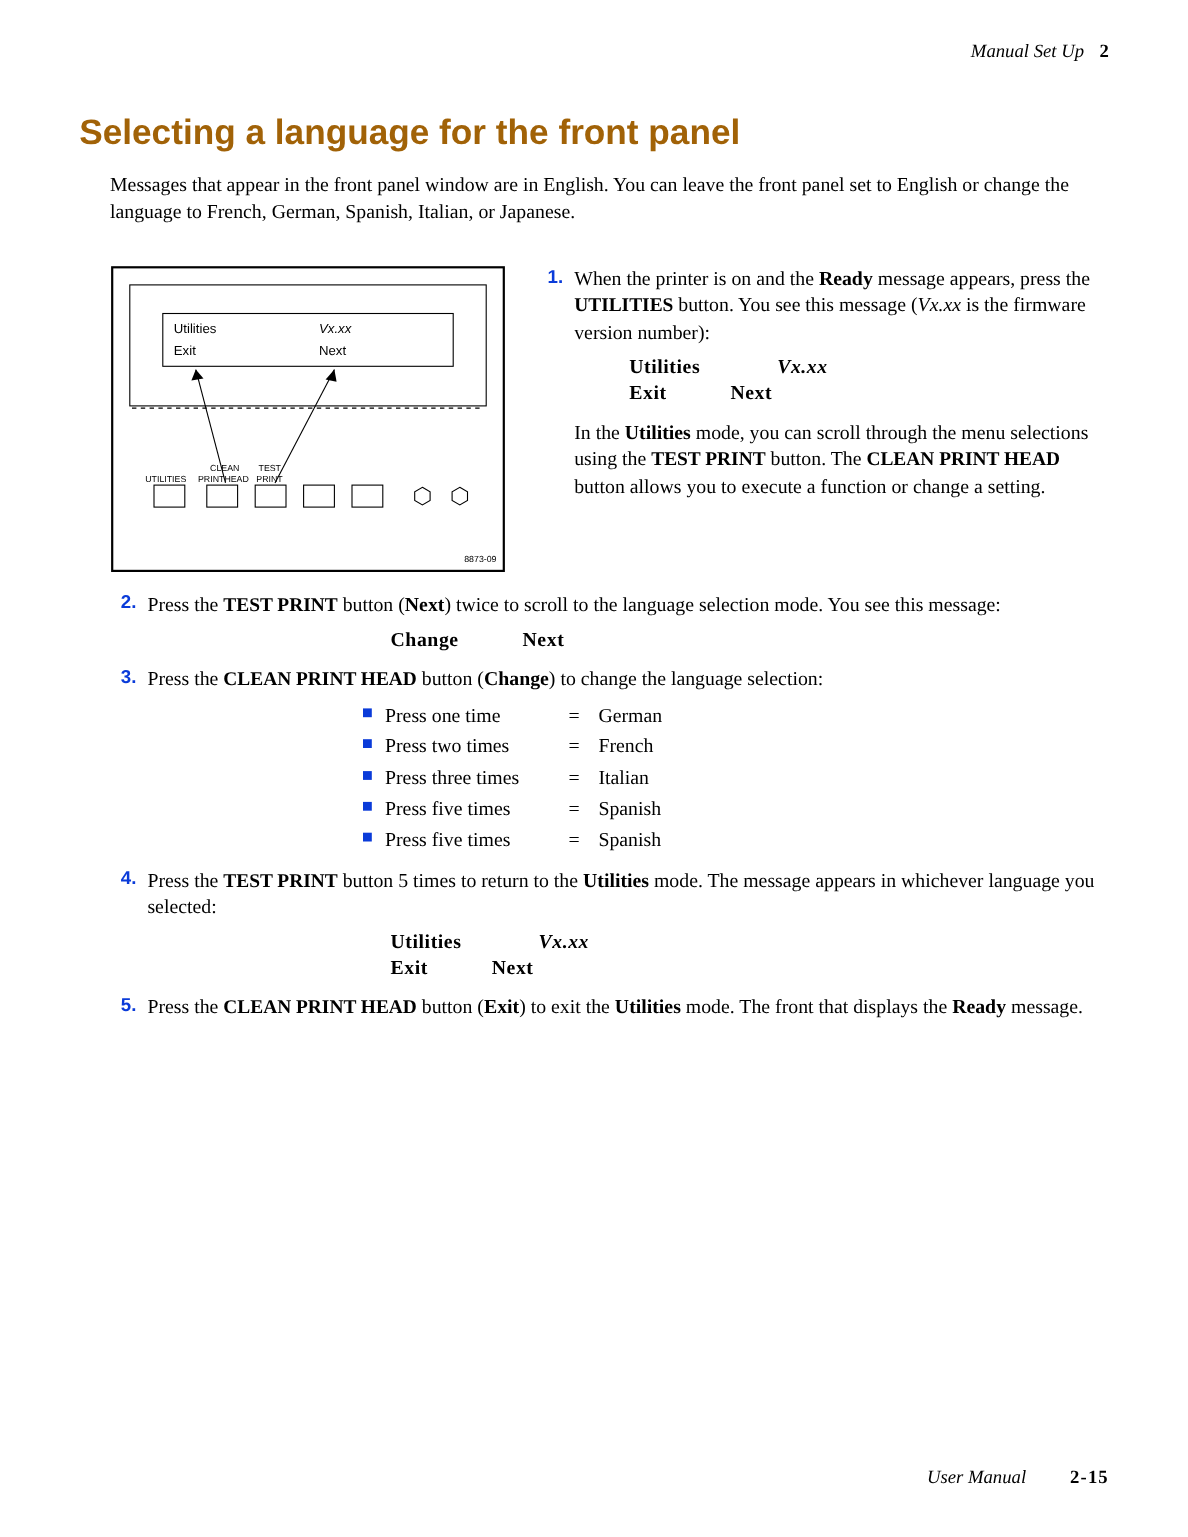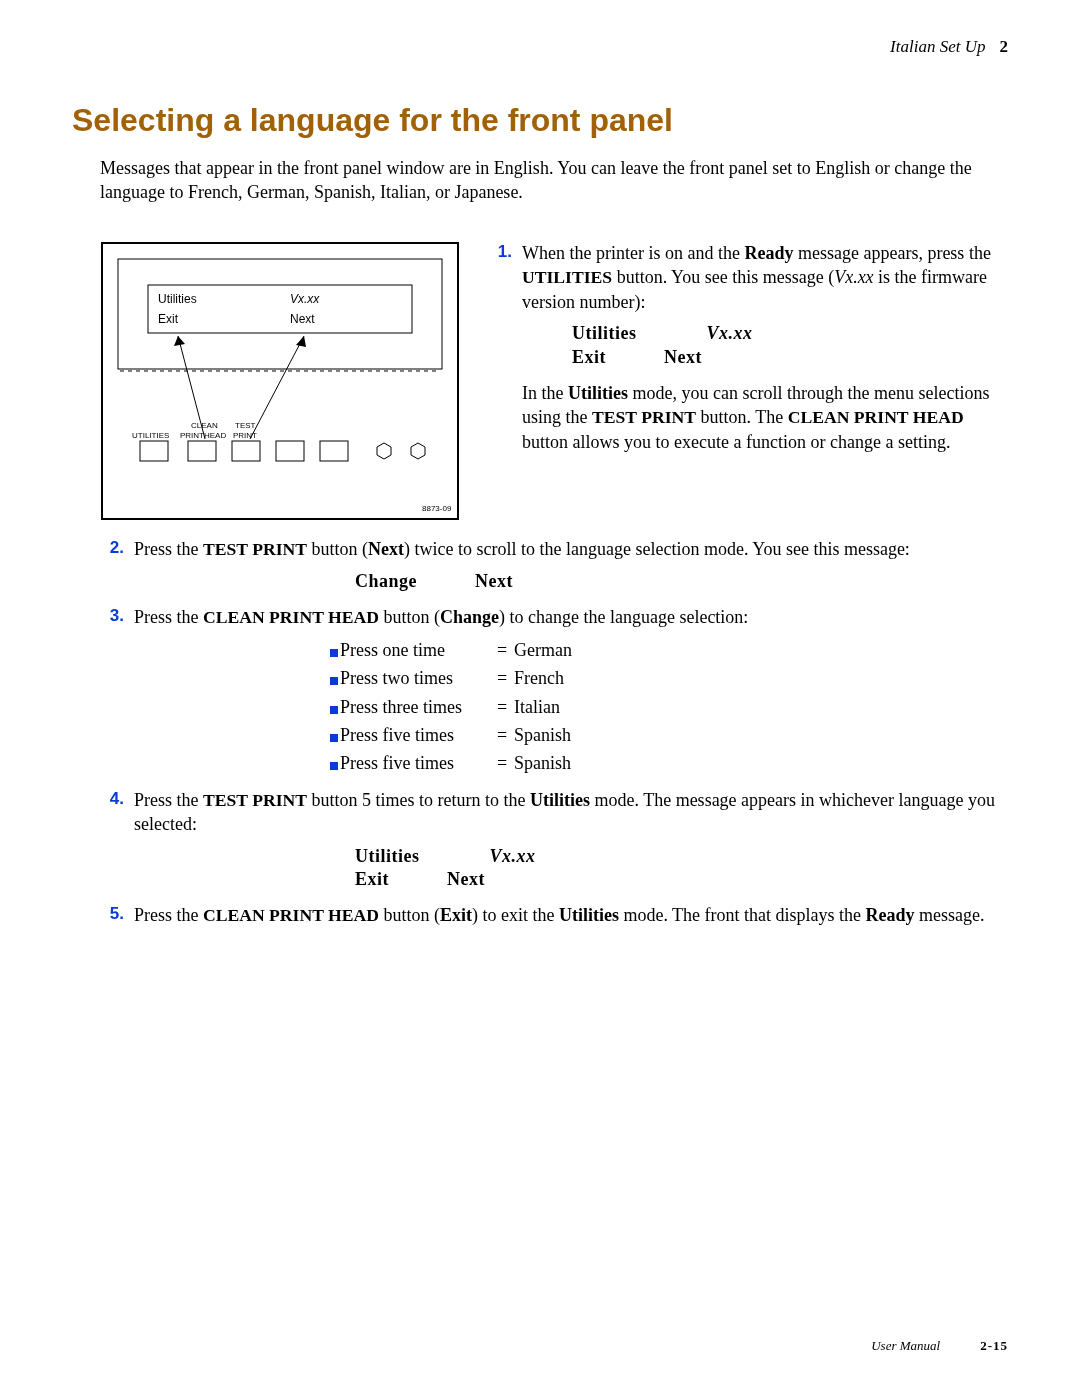--- a/index.html
+++ b/index.html
@@ -44,44 +44,44 @@
   .stepbody { flex: 1; }
   .smallcaps { font-weight: bold; font-size: 0.98em; }
   .version { font-style: italic; }
   .lcd { margin: 8px 0 12px 50px; font-weight: bold; letter-spacing: 0.5px; }
   .lcd div { line-height: 1.3; }
   .lcd .col2 { margin-left: 58px; display: inline; }
   .lcd .ver { font-style: italic; margin-left: 70px; font-weight: bold; display:inline; }
   ol.steps { list-style: none; margin-left: 0; }
   ol.steps > li { margin-bottom: 12px; }
   ul.bullets { list-style: none; margin: 8px 0 4px 0; }
-  ul.bullets li { display: flex; align-items: center; gap: 2px; margin-bottom: 4px; }
+  ul.bullets li { display: flex; align-items: flex-start; gap: 12px; margin-bottom: 4px; }
   .sq { width: 8px; height: 8px; background: #0a3bd9; flex: 0 0 8px; margin-top: 6px; }
   .left { width: 150px; }
   .eq { width: 20px; text-align: center; }
   .footer {
     text-align: center;
     font-style: italic;
-    font-size: 13px;
+    font-size: 17px;
     position: absolute;
     bottom: 42px;
     right: 72px;
   }
   .footer .pagenum { font-style: normal; font-weight: bold; margin-left: 40px; letter-spacing: 1px; }
   
   svg.panel { width: 360px; height: 280px; }
   svg text { font-family: Arial, Helvetica, sans-serif; font-size: 12px; }
   svg text.tinier { font-size: 8px; }
   ul.langs { margin-left: 230px; }
 </style>
 </head>
 <body>
 
 <div class="header">
-  <span>Italian Set Up</span><span class="chapnum">2</span>
+  <span>Manual Set Up</span><span class="chapnum">2</span>
 </div>
 
 <h1 class="title">Selecting a language for the front panel</h1>
 
 <p class="intro">Messages that appear in the front panel window are in English.  You can leave the front panel set to English or change the language to French, German, Spanish, Italian, or Japanese.</p>
 
 <div class="maincols">
   <div class="diagram">
     <svg class="panel" viewBox="0 0 360 280">
       <rect x="2" y="2" width="356" height="276" fill="none" stroke="#000" stroke-width="2"></rect>

